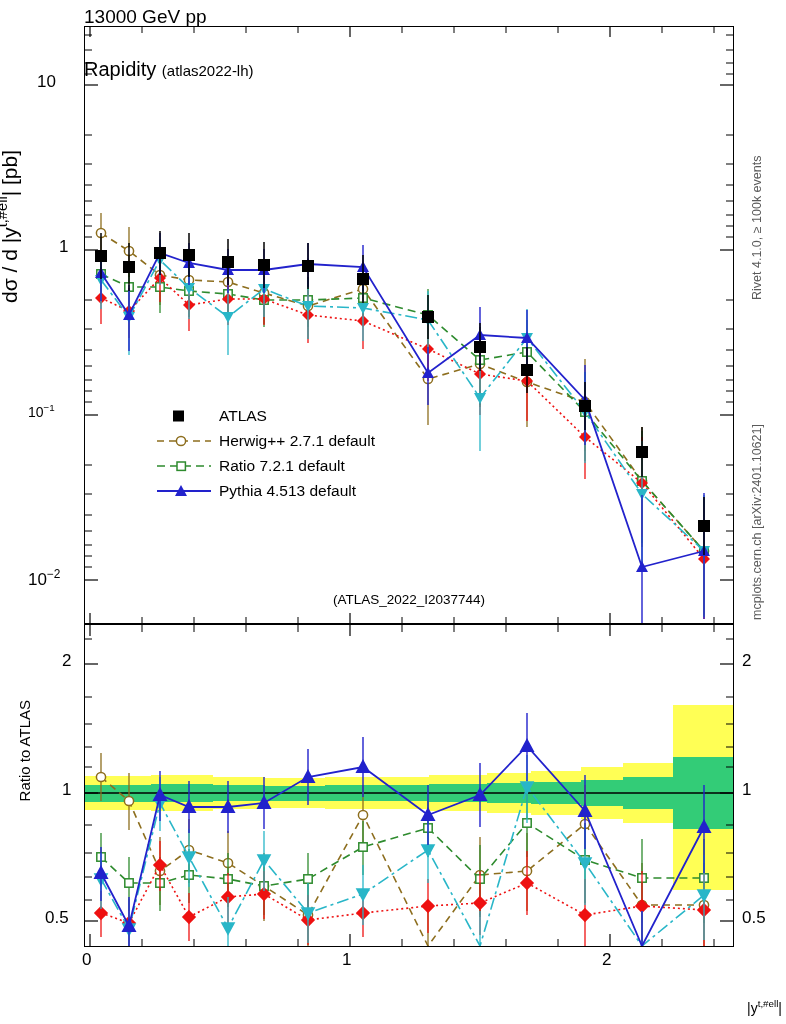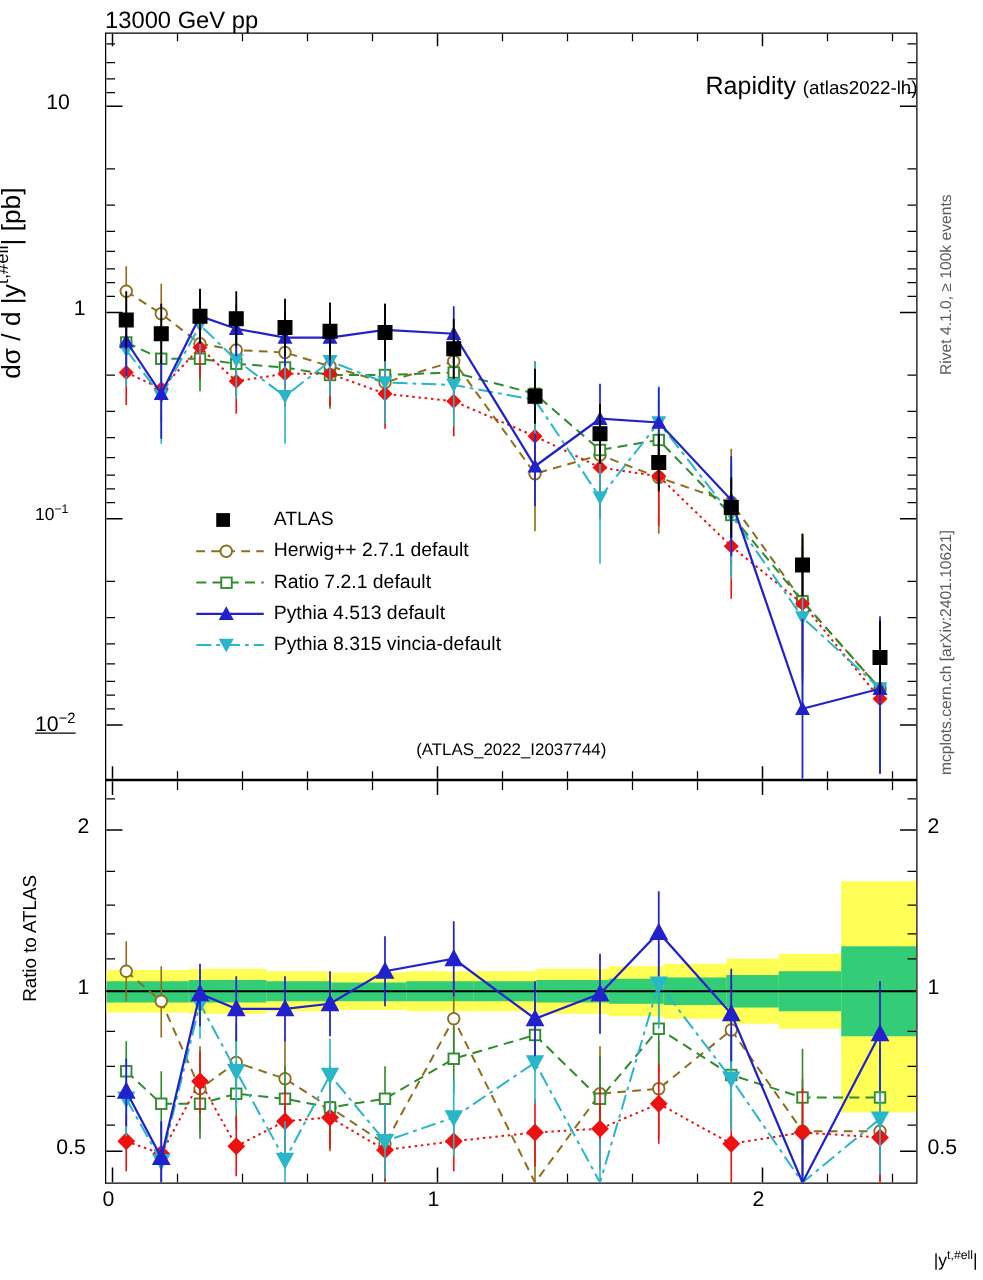--- a/index.html
+++ b/index.html
@@ -31,21 +31,21 @@
   .ylabel-main{
     left:-6px;top:150px;width:300px;
     writing-mode:vertical-rl;transform:rotate(180deg);
     font-size:21px;text-align:center;
   }
   .ylabel-ratio{
     left:16px;top:700px;
     writing-mode:vertical-rl;transform:rotate(180deg);
     font-size:15px;
   }
-  .plot-title{left:84px;top:58px;width:650px;text-align:right;font-size:20px;}
+  .plot-title{left:84px;top:58px;width:650px;text-align:left;font-size:20px;}
   .plot-title small{font-size:15px;}
   .watermark{left:84px;top:592px;width:650px;text-align:center;font-size:13.5px;color:#000000;}
   .xlabel{right:46px;bottom:8px;font-size:14px;}
 
   .tick-lbl{font-size:17px;}
 
   
   #legend{left:155px;top:403px;font-size:15.5px;text-align:right;}
   #legend .row{display:flex;align-items:center;height:25px;}
   #legend .mk{width:58px;height:22px;flex:none;}
@@ -375,21 +375,21 @@
           <rect x="494.5" y="373.5" width="11" height="11"></rect>
         <rect x="551.5" y="419.5" width="11" height="11"></rect>
           <rect x="613.5" y="493.5" width="11" height="11"></rect>
       </g>
     </svg>
   </div>
 
   <div class="abs tick-lbl" style="left:37px;top:72px;">10</div>
   <div class="abs tick-lbl" style="left:59px;top:237px;">1</div>
   <div class="abs" style="left:28px;top:402px;font-size:14px;"><span>10</span><sup>−1</sup></div>
-  <div class="abs" style="left:28px;top:567px;font-size:17px;text-decoration:underline;"><span>10</span><sup>−2</sup></div>
+  <div class="abs" style="left:28px;top:567px;font-size:17px;"><span>10</span><sup>−2</sup></div>
 
   <div class="abs plot-title">
     <span>Rapidity</span>
     <small>(atlas2022-lh)</small>
   </div>
   <div class="abs watermark">(ATLAS_2022_I2037744)</div>
 
   <div class="abs" id="legend">
     <div class="row">
       <span class="mk">
@@ -419,29 +419,20 @@
     </div>
     <div class="row">
       <span class="mk">
         <svg width="58" height="22">
             <line x1="2" y1="11" x2="56" y2="11" stroke="#2222cc" stroke-width="1.8"></line>
             <polygon points="26,5 32,16 20,16" fill="#2222cc"></polygon>
           </svg>
       </span>
       <span class="tx">Pythia 4.513 default</span>
     </div>
-    <div class="row">
-      <span class="mk">
-        <svg width="58" height="22">
-            <line x1="2" y1="11" x2="56" y2="11" stroke="#29b6c8" stroke-width="1.6" stroke-dasharray="12,4,3,4"></line>
-            <polygon points="20,6 32,6 26,17" fill="#29b6c8"></polygon>
-          </svg>
-      </span>
-      <span class="tx">Pythia 8.315 vincia-default</span>
-    </div>
   </div>
 
   <div class="abs ylabel-ratio">Ratio to ATLAS</div>
 
   <div class="abs" id="ratioframe">
     <svg width="648" height="321" viewBox="0 0 648 321">
 
       <g fill="#ffff55">
         <rect x="0" y="151" width="66" height="34"></rect>
         <rect x="66" y="150" width="62" height="36"></rect>

